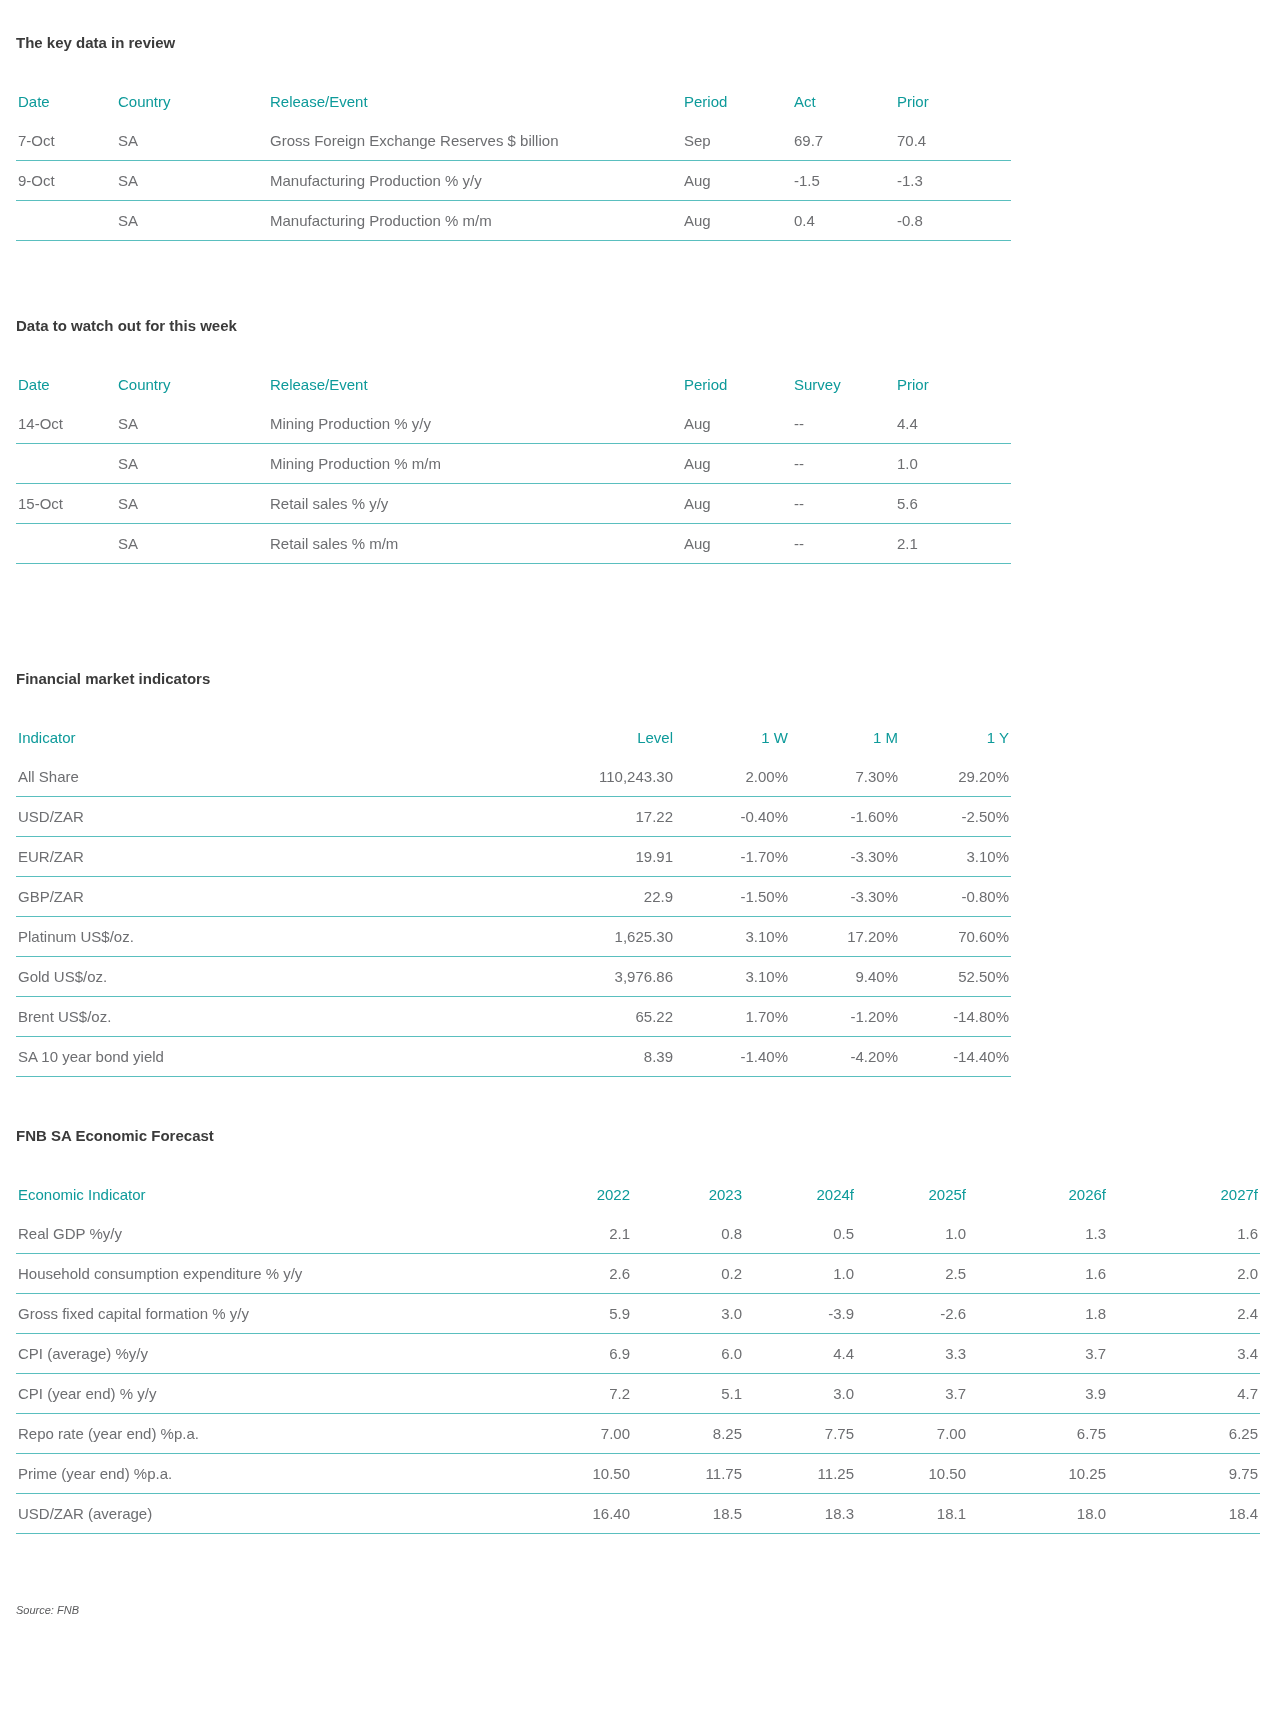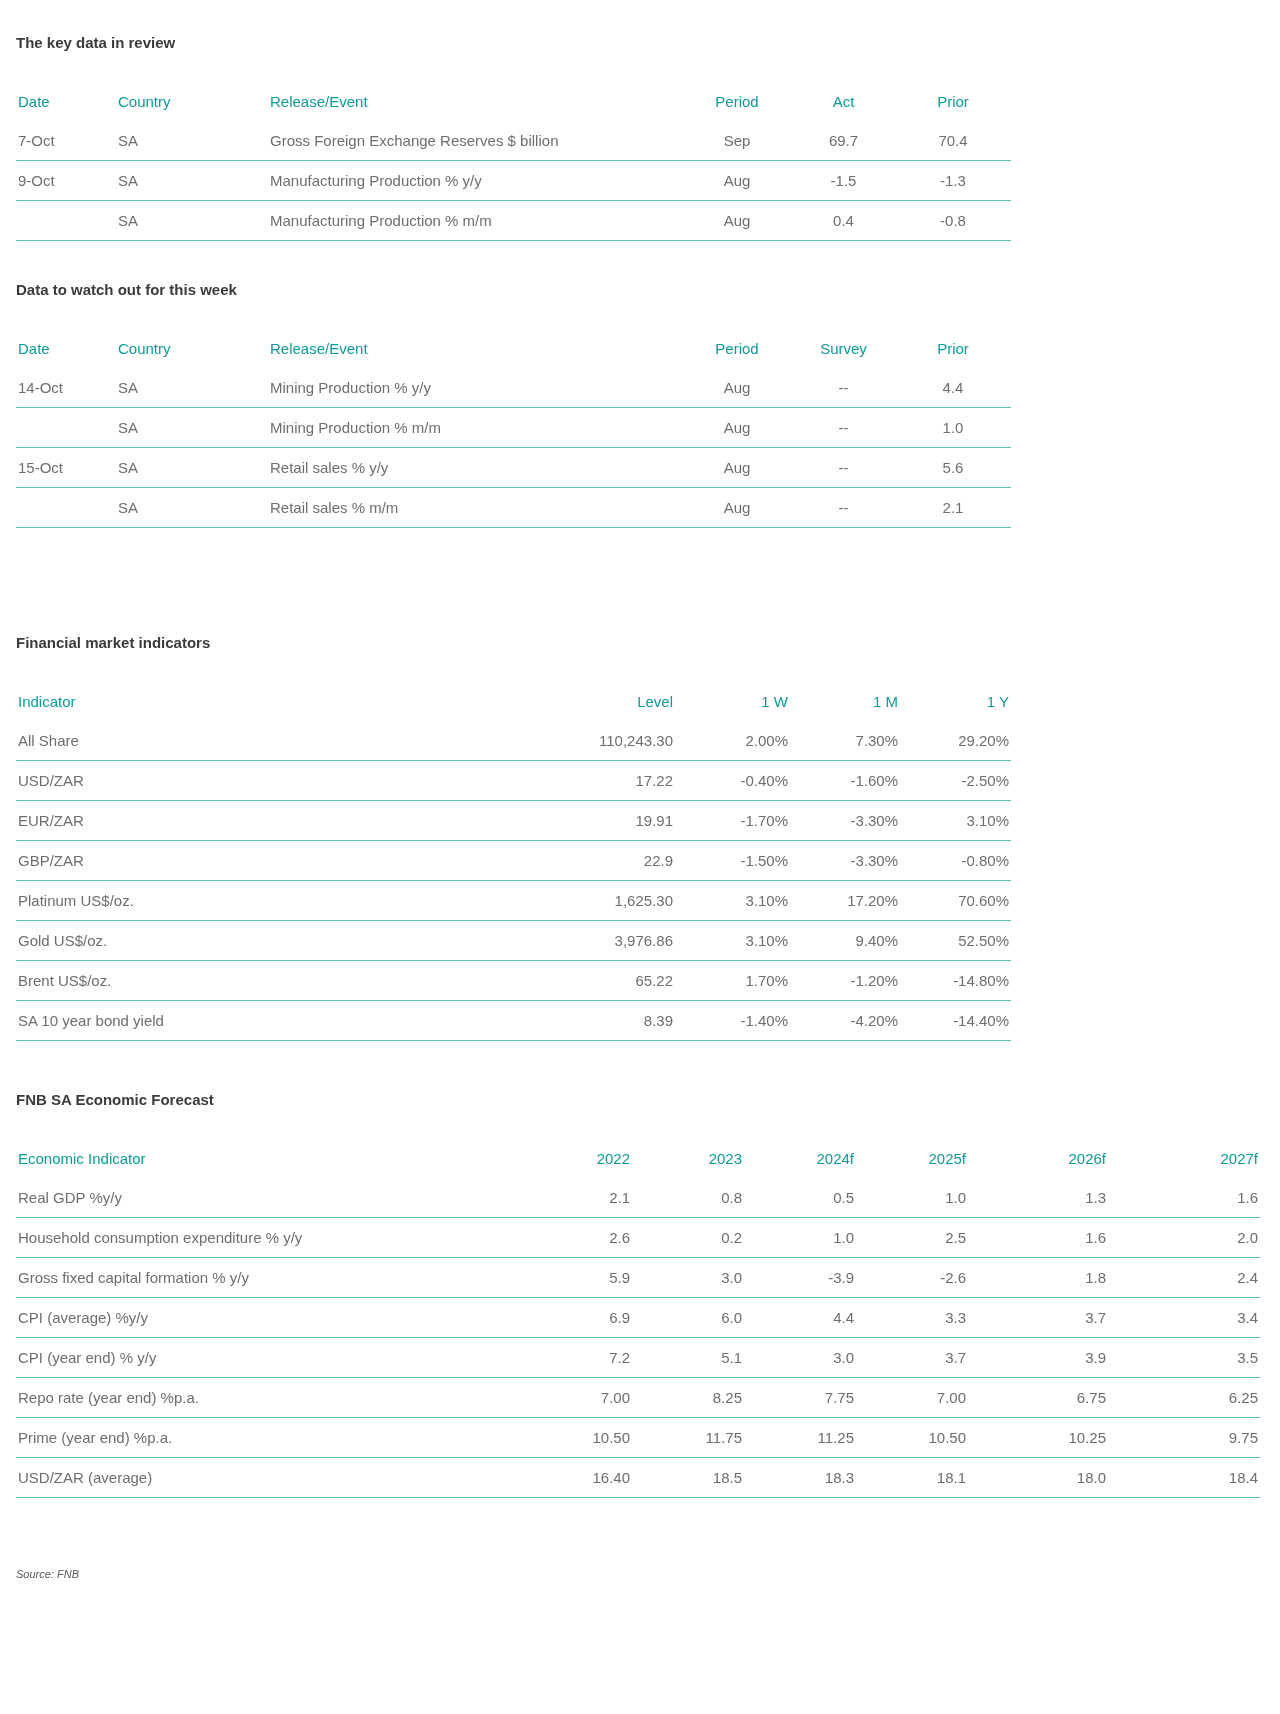--- a/index.html
+++ b/index.html
@@ -19,28 +19,28 @@
     font-size:15px;font-weight:normal;
     padding:0 2px;height:39px;vertical-align:middle;
     overflow:hidden;white-space:nowrap;text-align:left;
   }
   .tbl thead th{color:#0d9a9a;font-weight:normal;}
   .tbl tbody td{border-bottom:1px solid #5abfbf;color:#6d6e71;}
   .t-events,.t-indicators{width:995px;}
   .t-forecast{width:1244px;}
   .t-events .c1{width:100px}.t-events .c2{width:152px}
   .t-events .c4{width:110px}.t-events .c5{width:103px}.t-events .c6{width:116px}
-  .t-events th:nth-child(n+4),.t-events td:nth-child(n+4){text-align:center}
+  .t-events th:nth-child(n+4),.t-events td:nth-child(n+4){text-align:left}
   .t-indicators .c2{width:120px}.t-indicators .c3{width:115px}
   .t-indicators .c4{width:110px}.t-indicators .c5{width:111px}
   .t-indicators th:nth-child(n+2),.t-indicators td:nth-child(n+2){text-align:right}
   .t-forecast .c2{width:120px}.t-forecast .c3{width:112px}.t-forecast .c4{width:112px}
   .t-forecast .c5{width:112px}.t-forecast .c6{width:140px}.t-forecast .c7{width:152px}
   .t-forecast th:nth-child(n+2),.t-forecast td:nth-child(n+2){text-align:right}
-  .sec2{margin-top:40px;}
+  .sec2{margin-top:76px;}
   .sec3{margin-top:106px;}
   .sec4{margin-top:50px;}
   .source-note{
     margin:70px 0 0 0;
     font-size:11px;font-style:italic;color:#58595b;
   }
 </style>
 </head>
 <body>
 
@@ -294,21 +294,21 @@
             <td>3.7</td>
             <td>3.4</td>
           </tr>
           <tr>
             <td>CPI (year end) % y/y</td>
             <td>7.2</td>
             <td>5.1</td>
             <td>3.0</td>
             <td>3.7</td>
             <td>3.9</td>
-            <td>3.5</td>
+            <td>4.7</td>
           </tr>
           <tr>
             <td>Repo rate (year end) %p.a.</td>
             <td>7.00</td>
             <td>8.25</td>
             <td>7.75</td>
             <td>7.00</td>
             <td>6.75</td>
             <td>6.25</td>
           </tr>

